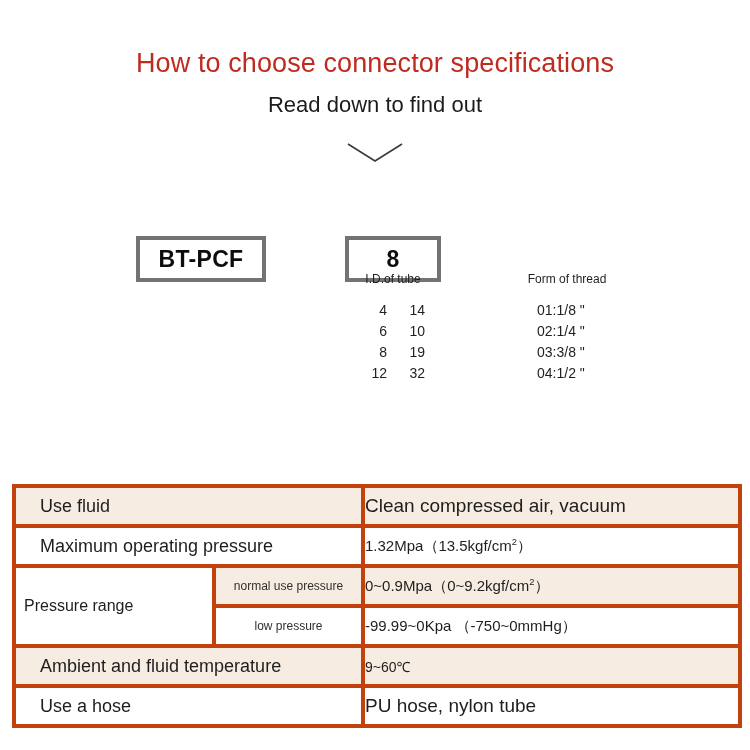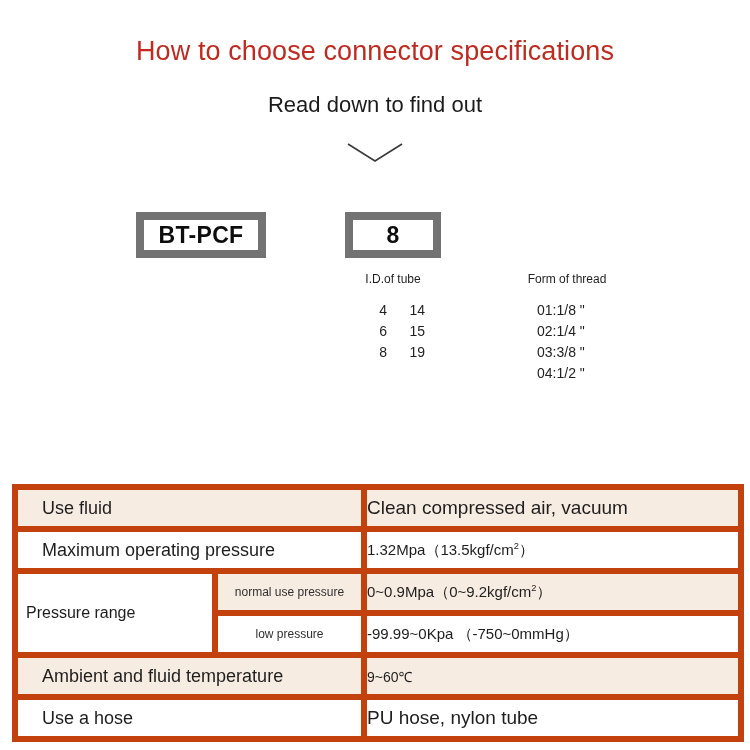--- a/index.html
+++ b/index.html
@@ -12,21 +12,21 @@
     background: #ffffff;
     font-family: "Liberation Sans", sans-serif;
     color: #1a1a1a;
     overflow: hidden;
     position: relative;
   }
 
   
   .page-title {
     position: absolute;
-    top: 36px;
+    top: 48px;
     left: 0;
     width: 750px;
     text-align: center;
     font-size: 27px;
     font-weight: 400;
     color: #c02b20;
     letter-spacing: 0.1px;
     white-space: nowrap;
   }
   .page-subtitle {
@@ -54,31 +54,32 @@
   
   .code-row {
     position: absolute;
     top: 212px;
     left: 0;
     width: 750px;
     height: 50px;
   }
   .code-box {
     position: absolute;
-    border: 8px solid #737373;
+    border: 4px solid #737373;
     background: #ffffff;
     box-sizing: border-box;
     height: 46px;
     display: flex;
     align-items: center;
     justify-content: center;
     font-weight: bold;
     font-size: 23px;
     letter-spacing: 0.3px;
     color: #0d0d0d;
+    margin-top: 24px;
   }
   #box-series { left: 136px; width: 130px; }
   #box-tube   { left: 345px; width: 96px; }
   #box-thread { left: 519px; width: 96px; }
 
   
   .caption {
     position: absolute;
     top: 272px;
     font-size: 12px;
@@ -121,21 +122,21 @@
   .spec-table {
     position: absolute;
     left: 12px;
     top: 484px;
     width: 726px;
     border-collapse: collapse;
     table-layout: fixed;
     background: #ffffff;
   }
   .spec-table td {
-    border: 6px solid #c2410c;
+    border: 4px solid #c2410c;
     padding: 0;
     height: 36px;
     color: #1e1e1e;
     vertical-align: middle;
   }
   td.label-cell {
     padding-left: 24px;
     font-size: 18px;
     text-align: left;
   }
@@ -185,25 +186,29 @@
 <div class="caption" id="caption-tube">I.D.of tube</div>
 <div class="caption" id="caption-thread">Form of thread</div>
 
 <div class="opt-list" id="list-tube">
   <div class="tube-line">
     <span class="c1">4</span>
     <span class="c2">14</span>
   </div>
   <div class="tube-line">
     <span class="c1">6</span>
-    <span class="c2">15</span>
+    <span class="c2">10</span>
   </div>
   <div class="tube-line">
     <span class="c1">8</span>
     <span class="c2">19</span>
+  </div>
+  <div class="tube-line">
+    <span class="c1">12</span>
+    <span class="c2">32</span>
   </div>
 </div>
 
 <div class="opt-list" id="list-thread">
   <div class="thread-line">01:1/8 "</div>
   <div class="thread-line">02:1/4 "</div>
   <div class="thread-line">03:3/8 "</div>
   <div class="thread-line">04:1/2 "</div>
 </div>
 

